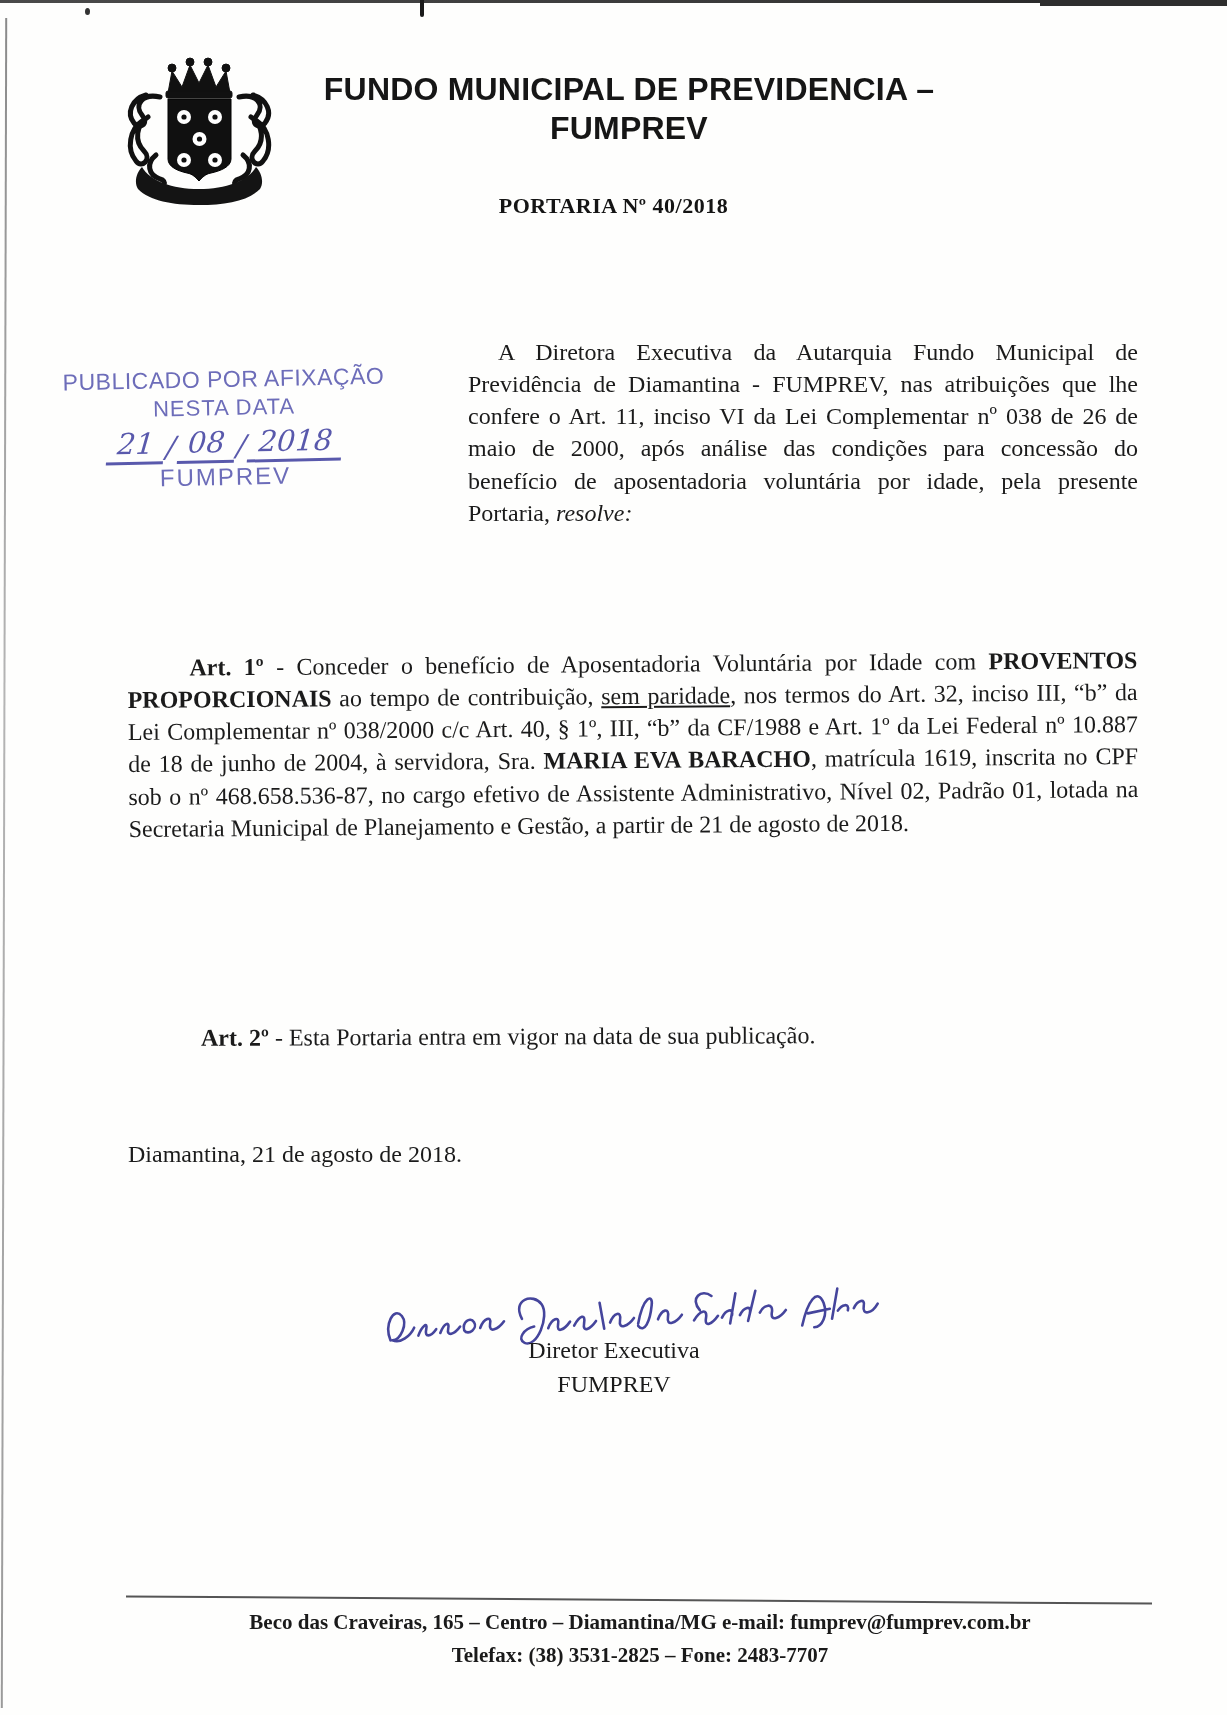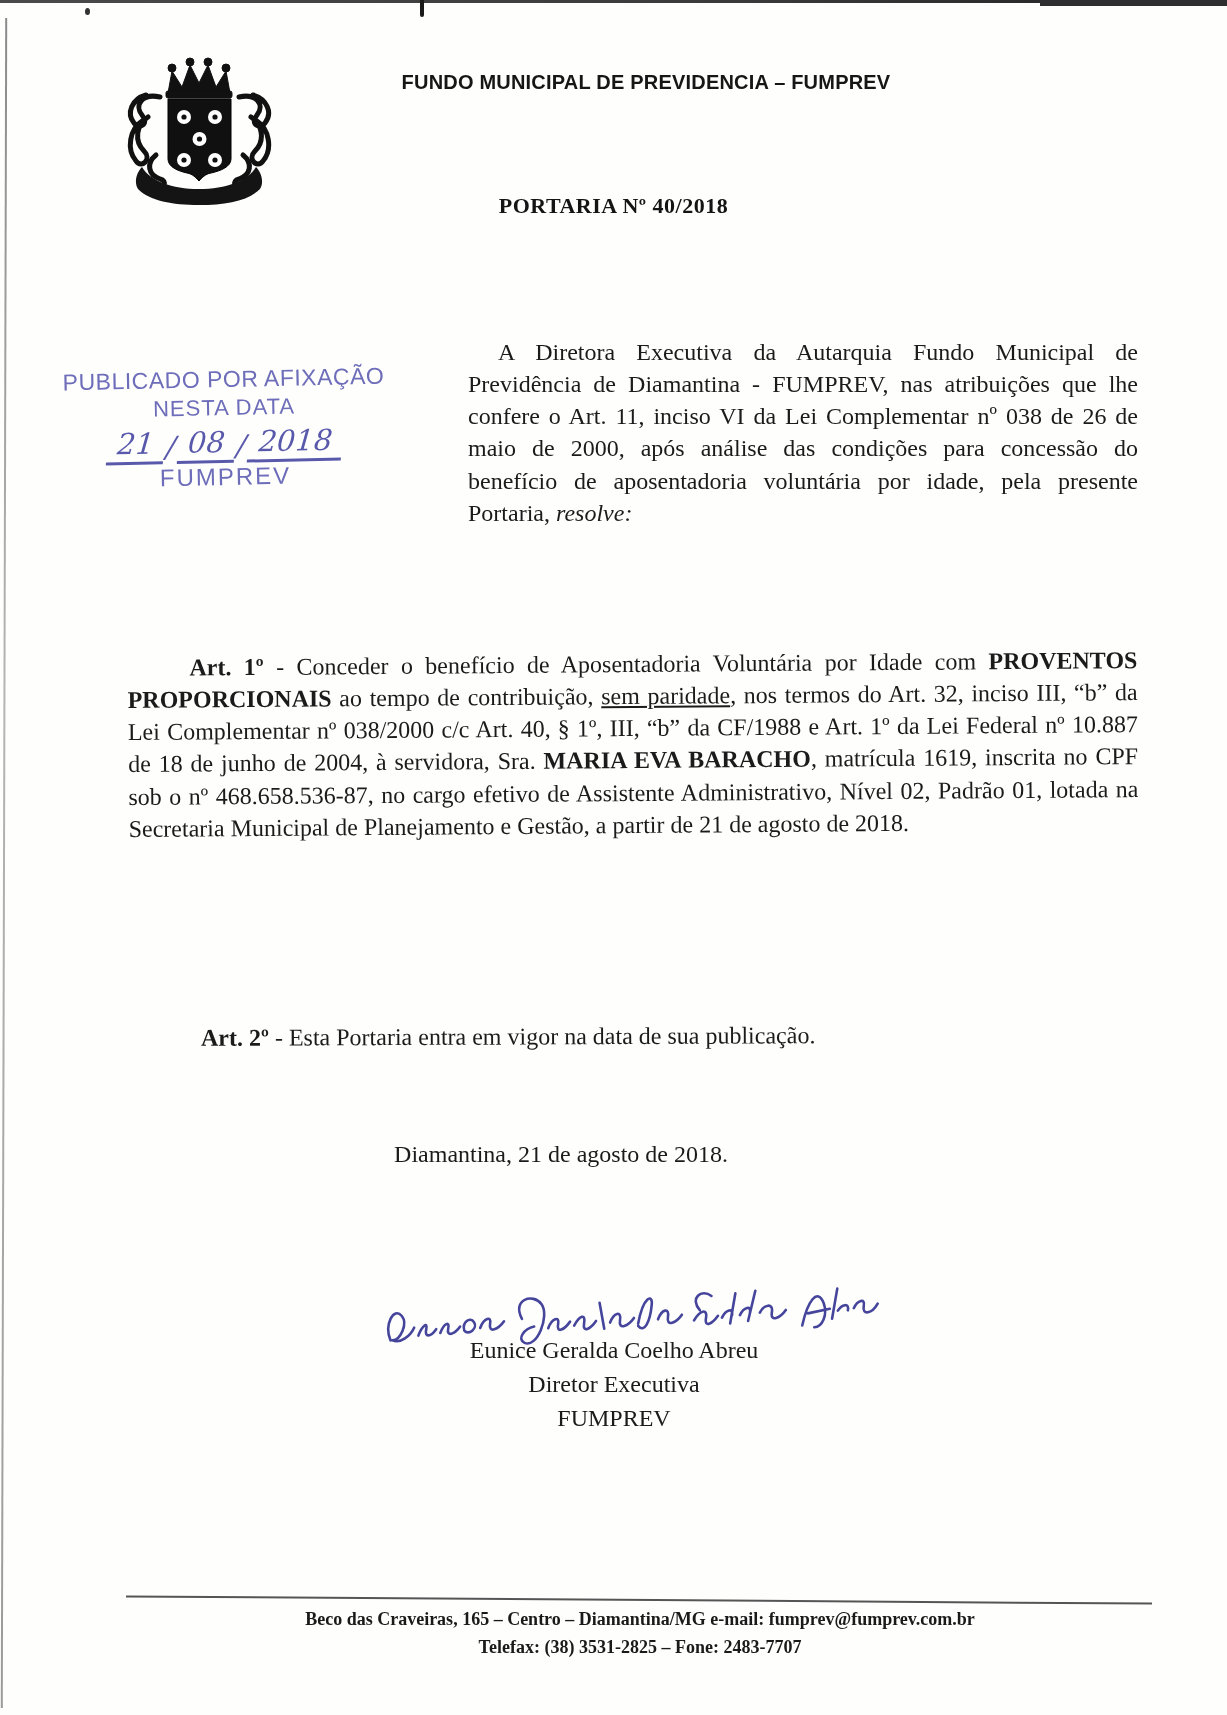--- a/index.html
+++ b/index.html
@@ -36,24 +36,24 @@
     position: absolute; top: 18px; left: 3px; width: 2px; height: 1690px;
     background: linear-gradient(to bottom, #8a8a8a, #b5b5b5 40%, #9a9a9a);
     transform: rotate(0.15deg);
   }
 
   
   .logo {
     position: absolute; left: 112px; top: 55px; width: 175px; height: 152px;
   }
   .org-block {
-    position: absolute; left: 301px; top: 70px; width: 690px;
+    position: absolute; left: 284px; top: 70px; width: 690px;
     text-align: center;
     font-family: "Liberation Sans", sans-serif;
-    font-weight: bold; font-size: 20px; line-height: 1.22;
+    font-weight: bold; font-size: 32px; line-height: 1.22;
     color: #161616;
     letter-spacing: 0.2px;
   }
   .doc-title {
     position: absolute; left: 0; top: 193px; width: 1227px;
     text-align: center;
     font-weight: bold; font-size: 22px;
     color: #141414;
     letter-spacing: 0.5px;
   }
@@ -82,40 +82,40 @@
   .para {
     position: absolute;
     font-size: 24px;
     line-height: 1.34;
     text-align: justify;
     color: #1b1b1b;
   }
   .preamble { left: 468px; top: 336px; width: 670px; text-indent: 30px; }
   .art1 { left: 128px; top: 648px; width: 1010px; text-indent: 62px; transform: rotate(-0.45deg); }
   .art2 { left: 128px; top: 1020px; width: 1000px; text-indent: 62px; transform: rotate(-0.25deg); }
-  .date-line { left: 128px; top: 1138px; width: 600px; text-align: right; }
+  .date-line { left: 128px; top: 1138px; width: 600px; text-align: left; }
 
   
   .sig-handwriting {
     position: absolute; left: 382px; top: 1288px; width: 500px; height: 62px;
     transform: rotate(-1.5deg);
   }
   .sig-block {
     position: absolute; left: 314px; top: 1333px; width: 600px;
     text-align: center; font-size: 24px; line-height: 1.42; color: #1b1b1b;
   }
 
   
   .footer-rule {
     position: absolute; left: 126px; top: 1599px; width: 1026px; height: 2px;
     background: #555; transform: rotate(0.4deg);
   }
   .footer-text {
     position: absolute; left: 100px; top: 1606px; width: 1080px;
-    text-align: center; font-weight: bold; font-size: 18px; line-height: 1.55;
+    text-align: center; font-weight: bold; font-size: 21px; line-height: 1.55;
     color: #1a1a1a;
   }
 </style>
 </head>
 <body>
 
 <div class="page">
 
   <div class="scan-top-edge"></div>
   <div class="scan-top-edge-thick"></div>
@@ -205,21 +205,20 @@
       <g stroke="#45459c" stroke-width="2.6" fill="none" stroke-linecap="round" stroke-linejoin="round">
         <path d="M8,46 C2,30 12,12 20,22 C26,30 18,46 10,46 C18,50 28,42 32,34 M36,42 C40,32 46,28 44,36 C42,44 48,44 54,36 M58,40 C62,30 68,28 66,36 C64,44 72,42 78,34 M82,38 C80,30 88,24 92,30 C96,36 86,44 82,38 M98,36 C102,26 110,24 108,32 C106,42 116,38 122,30"></path>
         <path d="M140,28 C130,8 152,2 160,14 C168,26 154,58 142,52 C134,48 142,38 152,36 M166,38 C170,28 178,26 176,34 C174,44 182,40 188,32 M192,36 C198,26 204,24 202,34 C200,44 208,40 214,32 M218,14 L222,40 M228,34 C232,24 240,22 238,32 C236,42 246,38 252,30 M256,36 C262,8 272,6 270,18 C268,34 262,46 256,38 M276,32 C280,22 288,20 286,30 C284,40 294,36 300,28"></path>
         <path d="M318,24 C308,12 320,2 330,10 M312,34 C318,24 326,22 324,32 C322,42 330,38 336,30 M340,32 C344,24 352,22 350,30 M354,8 L348,38 M358,30 C362,22 370,20 368,28 M374,6 L366,36 M378,28 C382,20 392,18 390,28 C388,38 398,34 404,26"></path>
         <path d="M420,42 C426,18 436,4 442,20 C446,32 440,44 432,44 M426,30 L448,26 M456,6 L450,36 M456,28 C460,22 468,20 466,28 M472,26 C476,18 484,16 482,24 C480,34 490,32 496,22"></path>
       </g>
     </svg>
   </div>
 
   <div class="sig-block">
-    <div>Eunice Geralda Coelho Abreu</div>
     <div>Diretor Executiva</div>
     <div>FUMPREV</div>
   </div>
 
   <div class="footer-rule"></div>
   <div class="footer-text">
     <div>Beco das Craveiras, 165 – Centro – Diamantina/MG e-mail: fumprev@fumprev.com.br</div>
     <div>Telefax: (38) 3531-2825 – Fone: 2483-7707</div>
   </div>
 

